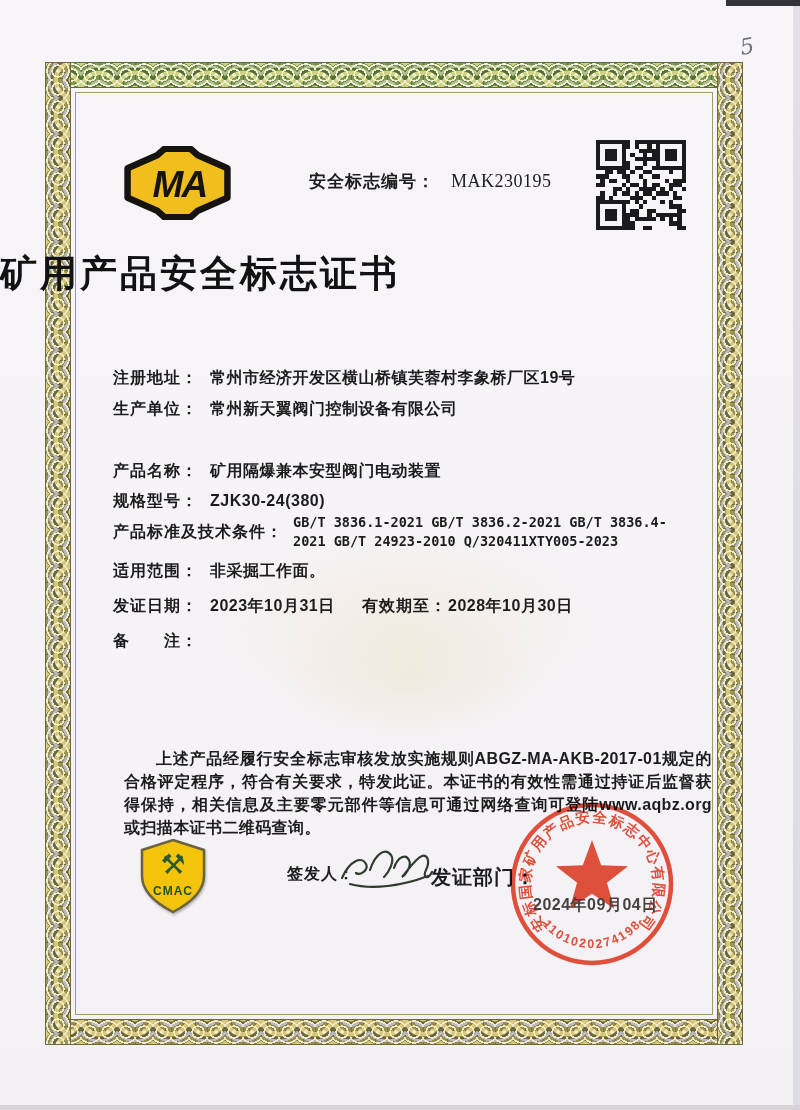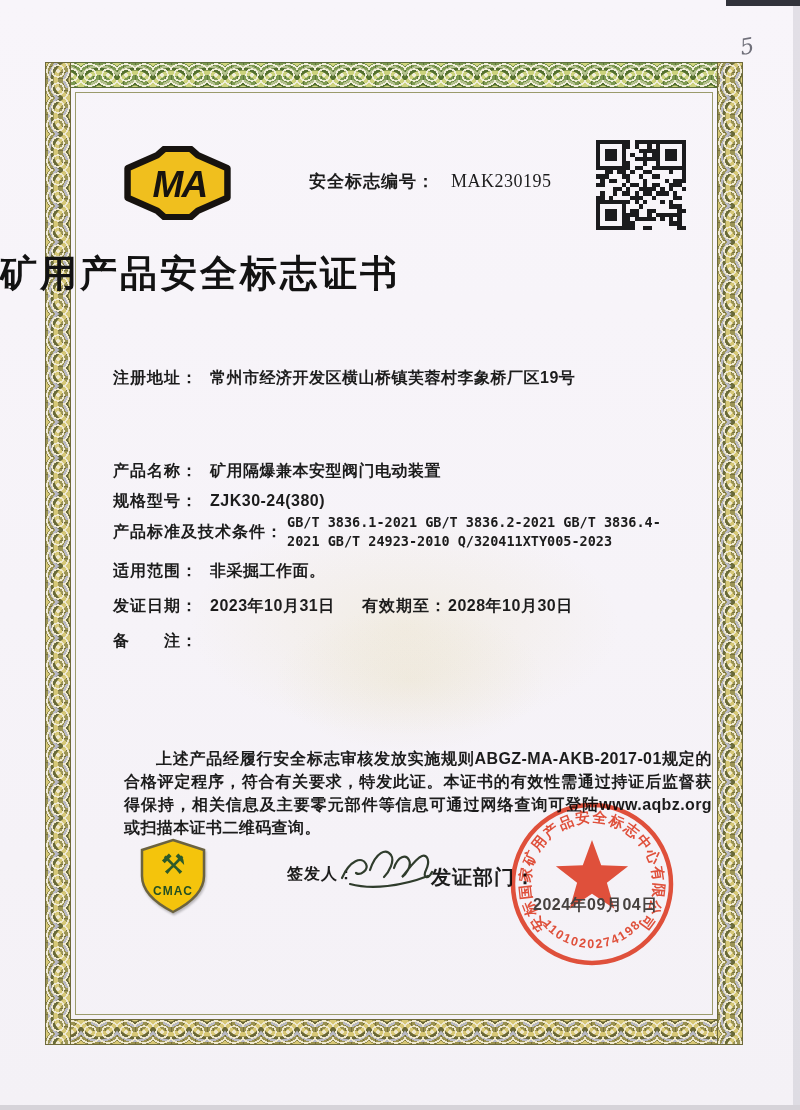--- a/index.html
+++ b/index.html
@@ -47,21 +47,21 @@
   .qr{position:absolute;left:596px;top:140px;width:90px;height:90px;}
   
   .title{position:absolute;left:0;top:249px;width:100%;margin:0;text-align:left;
          font-family:"Liberation Serif","DejaVu Serif",serif;font-weight:bold;
          font-size:37px;letter-spacing:3px;color:#121212;}
   
   .row{position:absolute;left:113px;font-size:16px;font-weight:bold;white-space:nowrap;}
   .flabel{display:inline-block;min-width:97px;white-space:pre;letter-spacing:1px;}
   .fvalue{letter-spacing:.5px;}
   .row-std{display:flex;align-items:center;white-space:normal;}
-  .row-std .flabel{min-width:0;margin-right:4px;}
+  .row-std .flabel{min-width:0;margin-right:10px;}
   .row-std .fvalue{display:inline-block;width:402px;font-family:"DejaVu Sans Mono",monospace;
                    font-size:13.5px;line-height:19px;letter-spacing:0;}
   .grp2{position:absolute;left:249px;top:0;}
   .grp2 .flabel{min-width:86px;}
   
   .statement{position:absolute;left:108px;top:731px;width:588px;margin:16px;font-size:16px;font-weight:bold;
              line-height:23px;text-indent:2em;text-align:justify;letter-spacing:.4px;}
   
   .cmac{position:absolute;left:138px;top:838px;width:70px;height:76px;filter:drop-shadow(1px 2px 1px rgba(0,0,0,.25));}
   .signer-label{position:absolute;left:287px;top:864px;font-size:16px;font-weight:bold;letter-spacing:1px;}
@@ -339,20 +339,23 @@
       <rect x="12" y="20" width="1" height="1" fill="#1b1b1e"></rect>
       <rect x="19" y="20" width="1" height="1" fill="#1b1b1e"></rect>
       <rect x="20" y="20" width="1" height="1" fill="#1b1b1e"></rect>
     </svg>
 
   <h1 class="title">矿用产品安全标志证书</h1>
 
   <div class="row" style="top:368px">
     <span class="flabel">注册地址：</span><span class="fvalue">常州市经济开发区横山桥镇芙蓉村李象桥厂区19号</span>
   </div>
+  <div class="row" style="top:399px">
+    <span class="flabel">生产单位：</span><span class="fvalue">常州新天翼阀门控制设备有限公司</span>
+  </div>
   <div class="row" style="top:461px">
     <span class="flabel">产品名称：</span><span class="fvalue">矿用隔爆兼本安型阀门电动装置</span>
   </div>
   <div class="row" style="top:491px">
     <span class="flabel">规格型号：</span><span class="fvalue">ZJK30-24(380)</span>
   </div>
   <div class="row row-std" style="top:513px">
     <span class="flabel">产品标准及技术条件：</span>
       <span class="fvalue">GB/T 3836.1-2021 GB/T 3836.2-2021 GB/T 3836.4-2021 GB/T 24923-2010 Q/320411XTY005-2023</span>
   </div>

